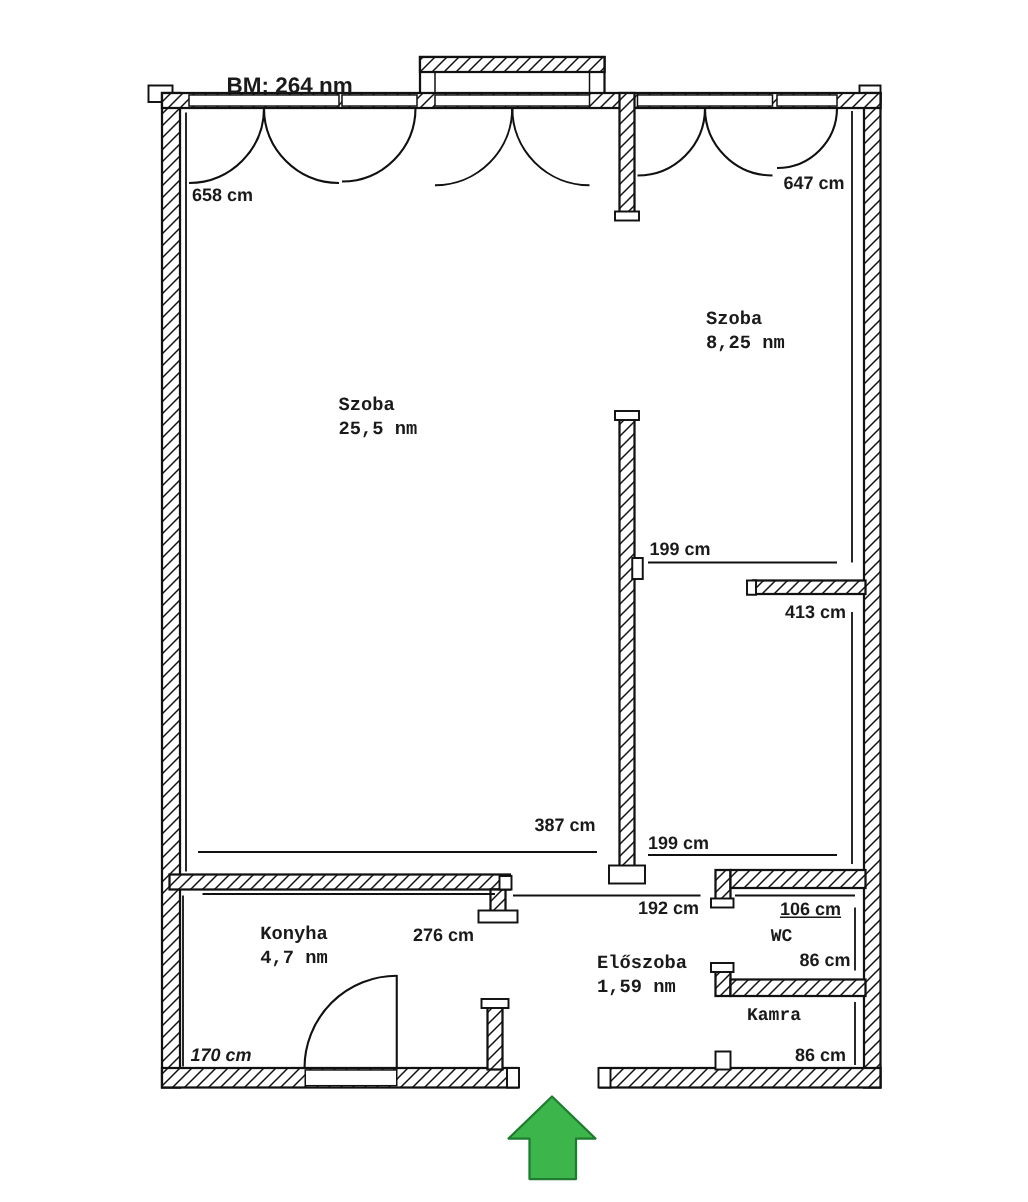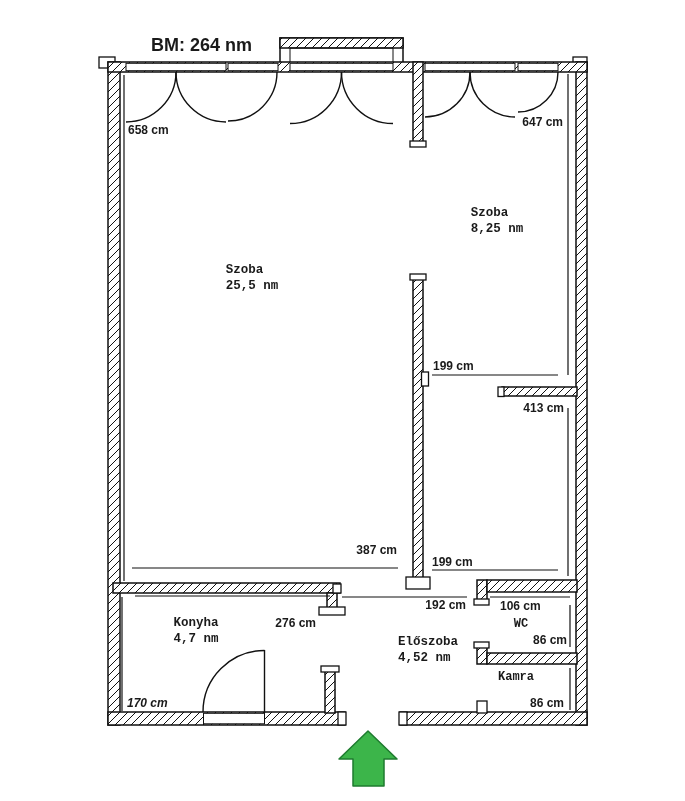--- a/index.html
+++ b/index.html
@@ -8,21 +8,21 @@
     font-family:"Liberation Sans",sans-serif;overflow:hidden;
   }
   #plan-svg{position:absolute;left:0;top:0;}
   .lbl{
     position:absolute;font-weight:bold;color:#1a1a1a;font-size:12px;
     white-space:nowrap;line-height:13px;
   }
   .ctr{transform:translateX(-50%);font-family:Liberation Mono, monospace;}
   .rt{transform:translateX(-100%);}
   .room .nm,.room .ar{line-height:15.5px;font-size:12.5px;}
-  .hdr{font-size:18px;}
+  .hdr{font-size:15px;margin-top:12px;}
 </style>
 </head>
 <body>
 
 <div id="stage">
 
   <svg id="plan-svg" width="685" height="801" viewBox="0 0 685 801">
     <defs>
       <pattern id="hatch" width="8" height="8" patternUnits="userSpaceOnUse">
         <rect width="8" height="8" fill="#ffffff"></rect>
@@ -132,32 +132,32 @@
   </div>
 
 
   <div class="lbl room ctr" style="left:196px;top:616px;">
     <div class="nm">Konyha</div>
     <div class="ar">4,7 nm</div>
   </div>
 
   <div class="lbl room ctr" style="left:404px;top:635px;margin-left:24px;">
     <div class="nm">Előszoba</div>
-    <div class="ar">4,52 nm</div>
+    <div class="ar">1,59 nm</div>
   </div>
 
   <div class="lbl ctr" style="left:521px;top:618px;">WC</div>
   <div class="lbl ctr" style="left:516px;top:671px;">Kamra</div>
 
   <div class="lbl" style="left:128px;top:124px;">658 cm</div>
   <div class="lbl rt" style="left:563px;top:116px;">647 cm</div>
   <div class="lbl" style="left:433px;top:360px;">199 cm</div>
   <div class="lbl rt" style="left:564px;top:402px;">413 cm</div>
   <div class="lbl rt" style="left:397px;top:544px;">387 cm</div>
   <div class="lbl" style="left:432px;top:556px;">199 cm</div>
   <div class="lbl rt" style="left:316px;top:598px;margin-top:19px;">276 cm</div>
   <div class="lbl rt" style="left:466px;top:599px;">192 cm</div>
-  <div class="lbl" style="left:500px;top:600px;">106 cm</div>
+  <div class="lbl" style="left:520px;top:600px;text-decoration:underline;">106 cm</div>
   <div class="lbl rt" style="left:567px;top:634px;">86 cm</div>
   <div class="lbl rt" style="left:564px;top:697px;">86 cm</div>
   <div class="lbl" style="left:127px;top:697px;font-style:italic;">170 cm</div>
 
 </div>
 
 </body></html>

